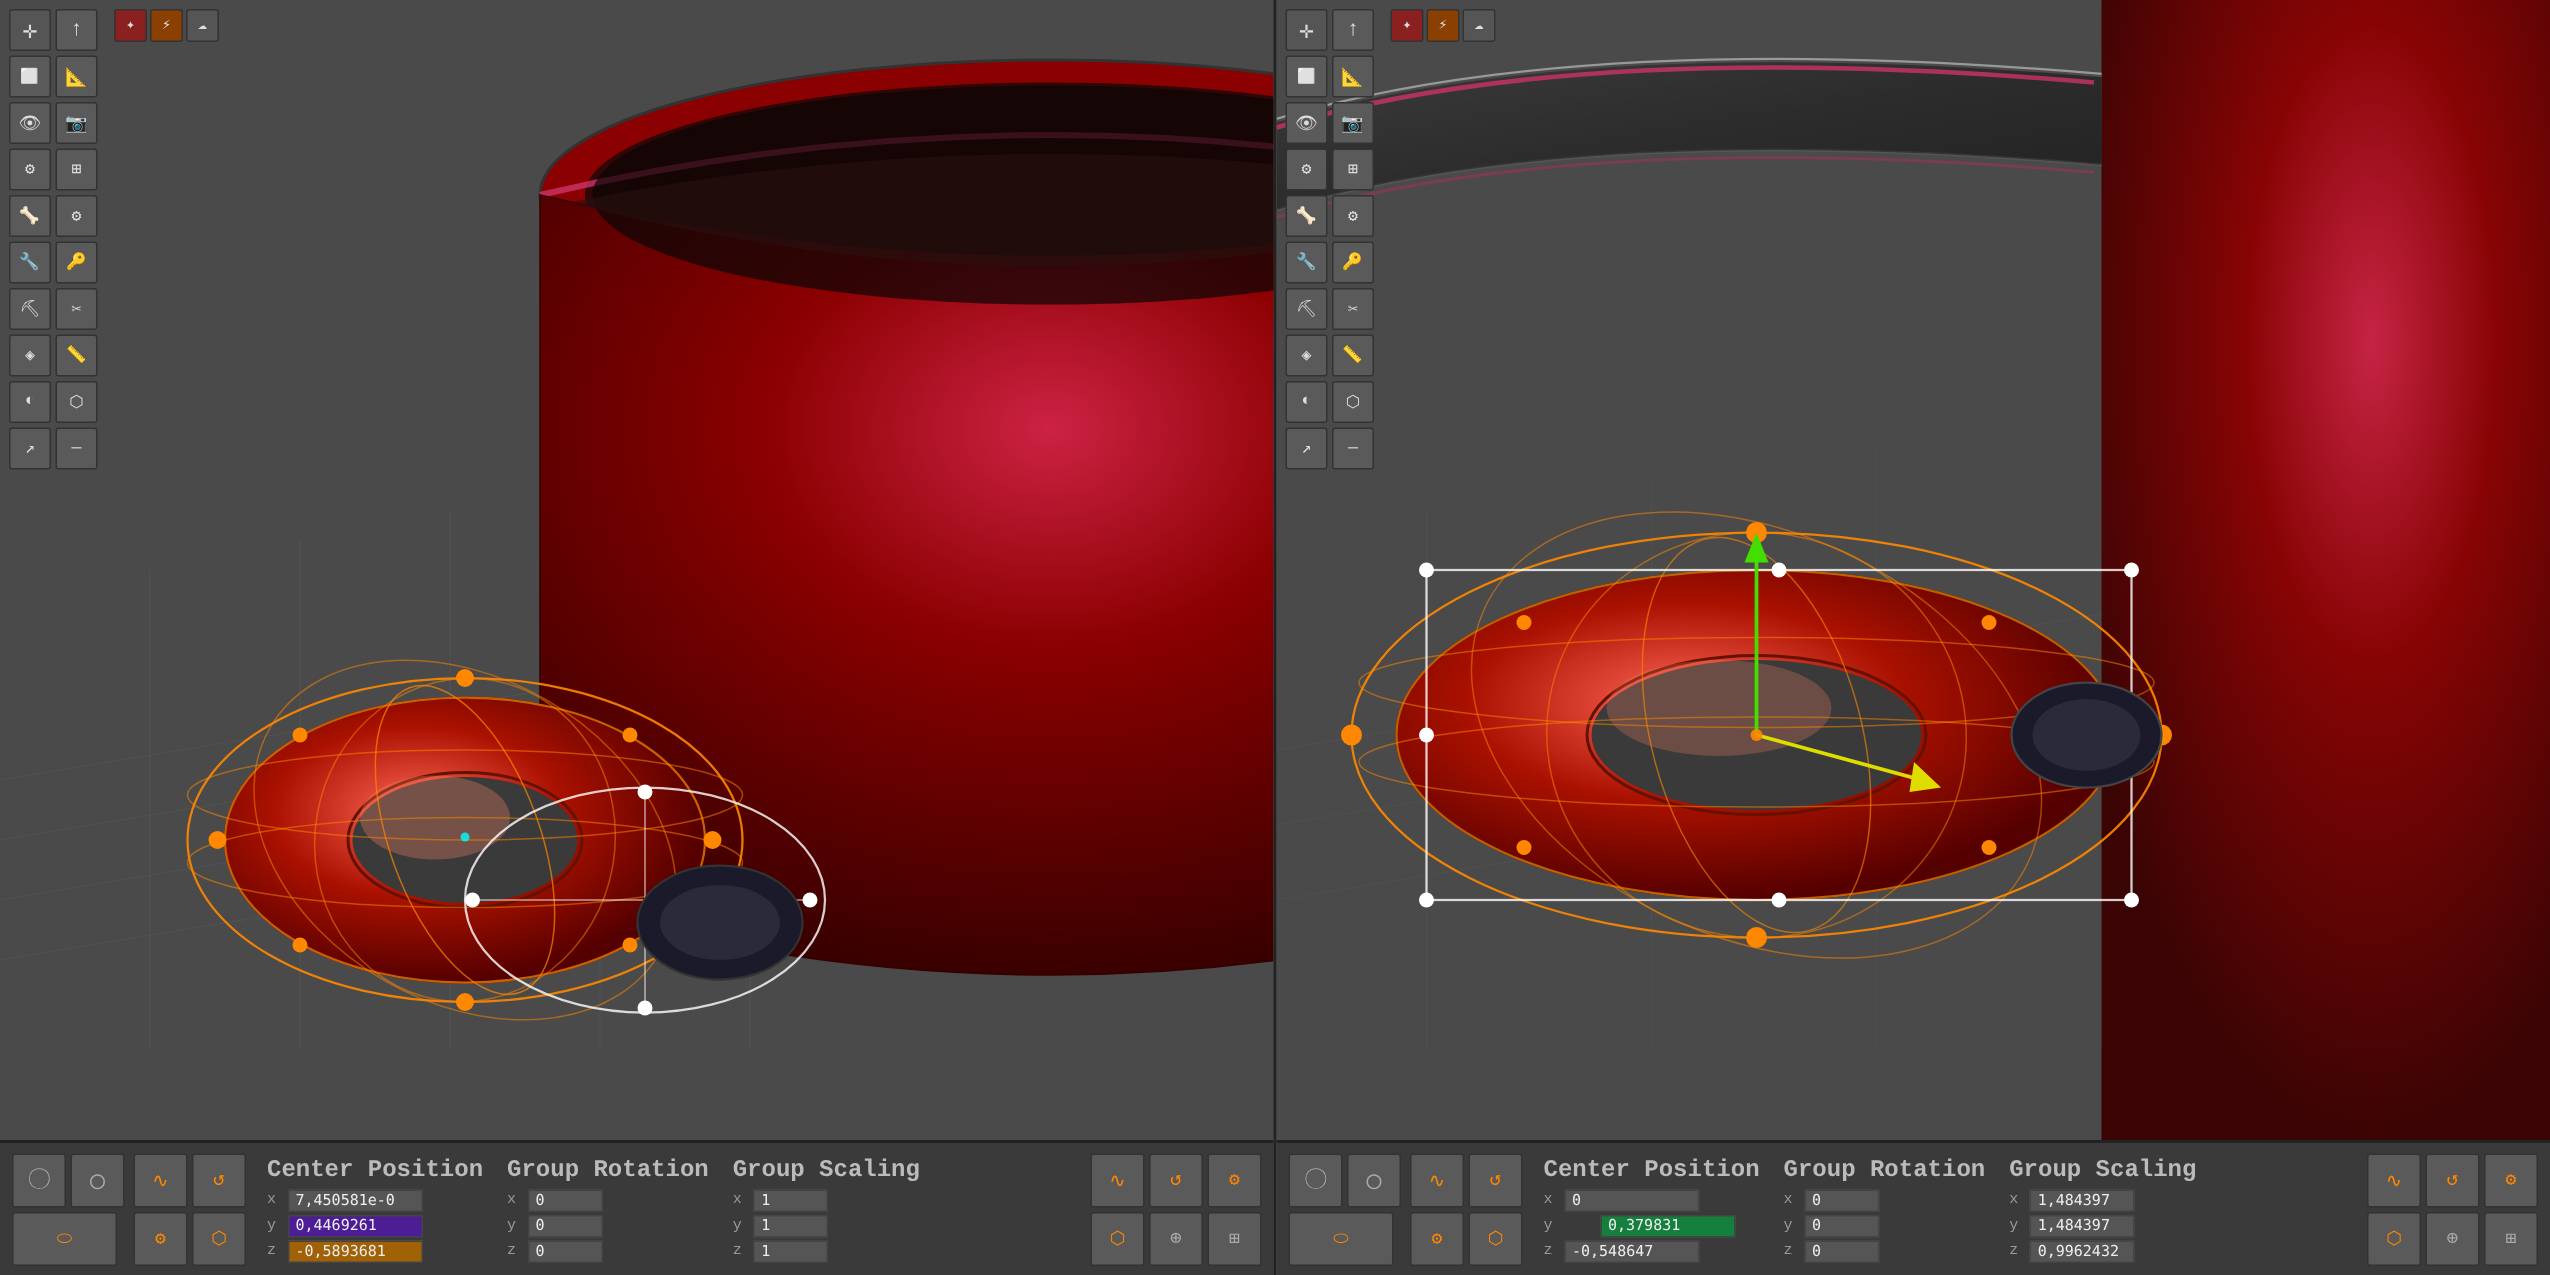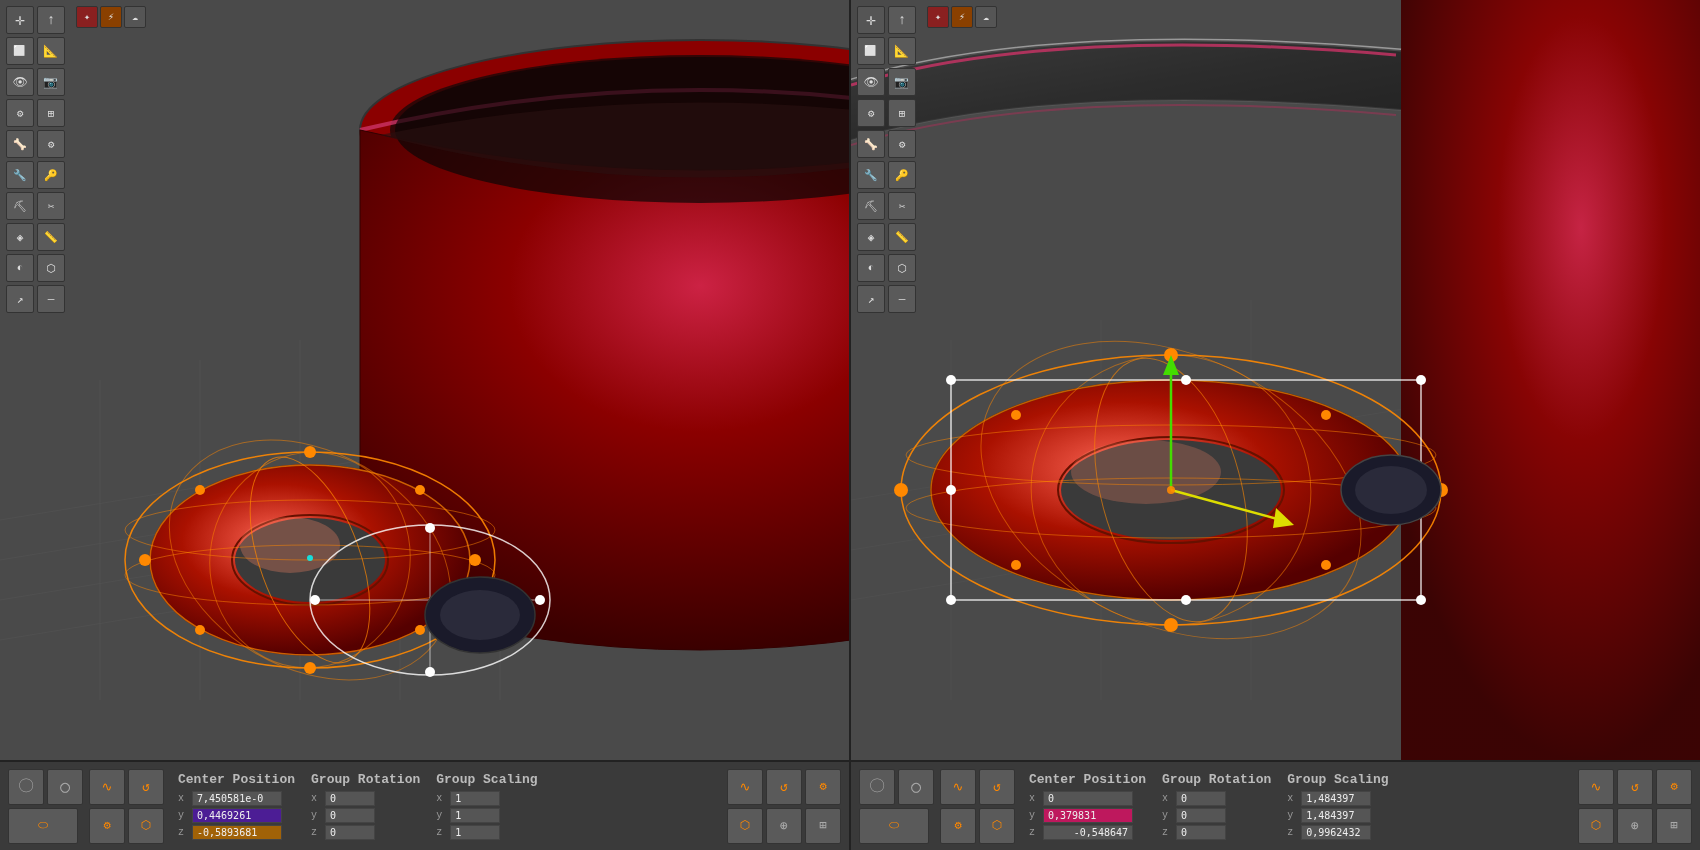--- a/index.html
+++ b/index.html
@@ -65,21 +65,21 @@
       border: 1px solid #333;
       border-radius: 2px;
       display: flex;
       align-items: center;
       justify-content: center;
       cursor: pointer;
       font-size: 14px;
     }
 
     .info-panel-title {
-      font-size: 13px;
+      font-size: 16px;
       color: #bbb;
       margin-bottom: 2px;
       font-weight: bold;
       font-family: Liberation Mono, monospace;
     }
 
     .info-row {
       display: flex;
       align-items: center;
       gap: 4px;
@@ -515,25 +515,25 @@
       <div style="display:flex;gap:16px;margin-left:8px;">
 
         <div class="panel-group">
           <div class="info-panel-title">Center Position</div>
           <div class="info-row">
             <span class="info-label">x</span>
             <input class="info-value" type="text" readonly="" style="background: rgb(85, 85, 85); border: 1px solid rgb(68, 68, 68); color: rgb(238, 238, 238); font-size: 10px; padding: 1px 4px; width: 90px; font-family: monospace;" value="0">
           </div>
           <div class="info-row">
             <span class="info-label">y</span>
-            <input class="info-value" type="text" readonly="" style="background: #be185d; border: 1px solid rgb(68, 68, 68); color: rgb(238, 238, 238); font-size: 10px; padding: 1px 4px; width: 90px; font-family: monospace;" value="0,379831">
+            <input class="info-value" type="text" readonly="" style="background: #15803d; border: 1px solid rgb(68, 68, 68); color: rgb(238, 238, 238); font-size: 10px; padding: 1px 4px; width: 90px; font-family: monospace; margin-left: 24px;" value="0,379831">
           </div>
           <div class="info-row">
             <span class="info-label">z</span>
-            <input class="info-value" type="text" readonly="" style="background: rgb(85, 85, 85); border: 1px solid rgb(68, 68, 68); color: rgb(238, 238, 238); font-size: 10px; padding: 1px 4px; width: 90px; font-family: monospace; text-align: right;" value="-0,548647">
+            <input class="info-value" type="text" readonly="" style="background: rgb(85, 85, 85); border: 1px solid rgb(68, 68, 68); color: rgb(238, 238, 238); font-size: 10px; padding: 1px 4px; width: 90px; font-family: monospace;" value="-0,548647">
           </div>
         </div>
 
         <div class="panel-group">
           <div class="info-panel-title">Group Rotation</div>
           <div class="info-row">
             <span class="info-label">x</span>
             <input class="info-value-small" type="text" readonly="" style="background: rgb(85, 85, 85); border: 1px solid rgb(68, 68, 68); color: rgb(238, 238, 238); font-size: 10px; padding: 1px 4px; width: 50px; font-family: monospace;" value="0">
           </div>
           <div class="info-row">

